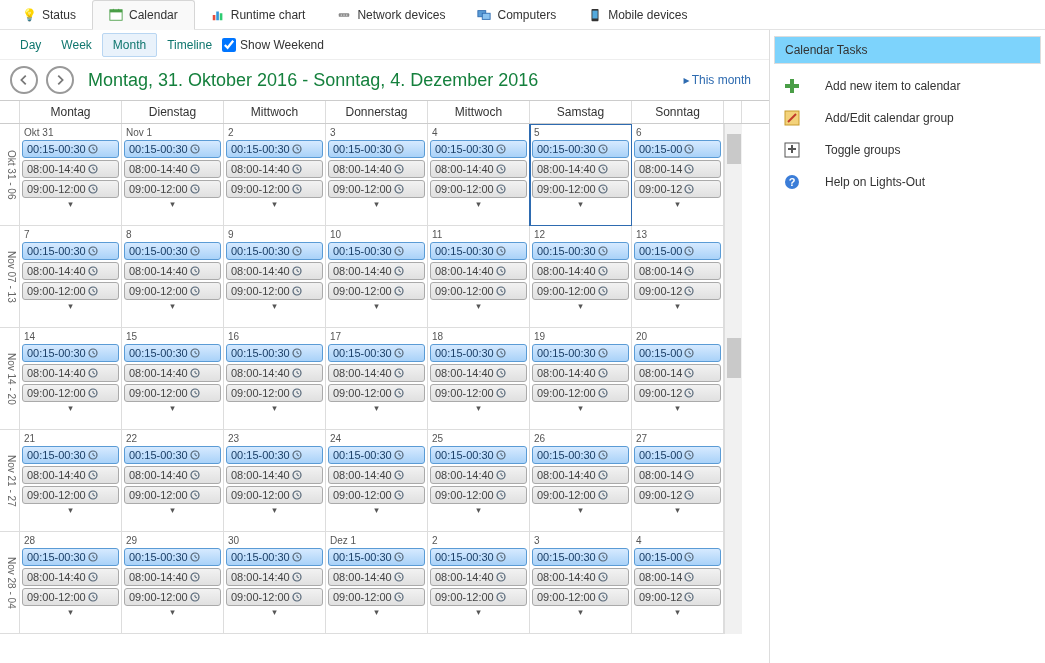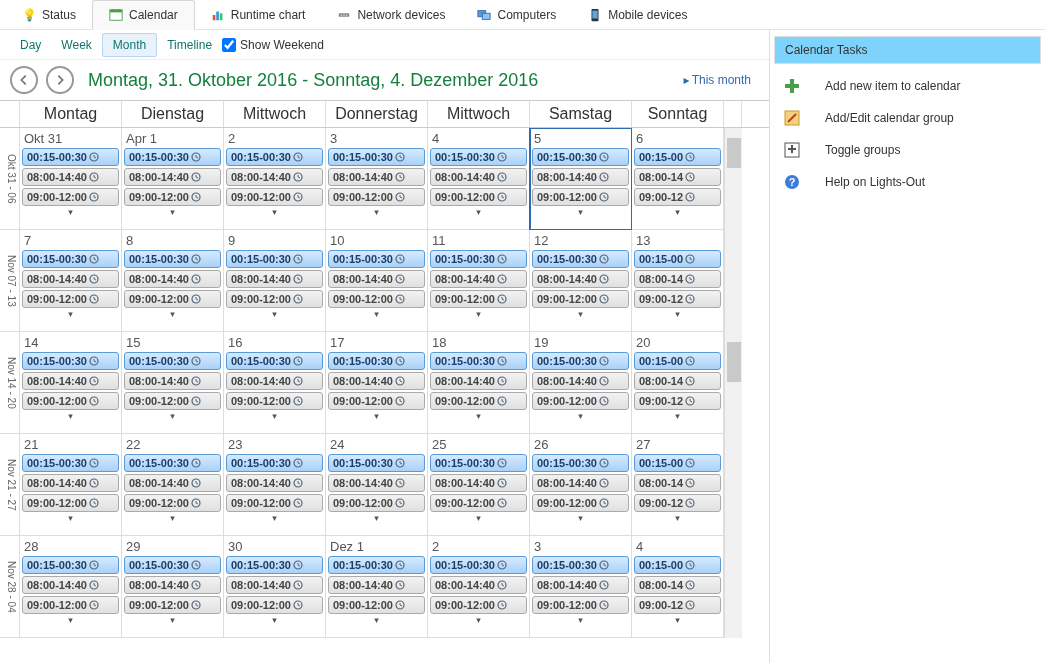--- a/index.html
+++ b/index.html
@@ -27,28 +27,28 @@
   
   .date-bar { display: flex; align-items: center; height: 40px; padding: 0 10px; gap: 8px; }
   .nav-circle { width: 28px; height: 28px; border: 2px solid #999; border-radius: 50%; display: flex; align-items: center; justify-content: center; cursor: pointer; }
   .nav-circle svg { width: 14px; height: 14px; }
   .date-range { color: #15803d; font-size: 18px; font-weight: 400; flex: 1; padding-left: 6px; }
   .this-month { color: #2e6bb0; font-size: 12px; cursor: pointer; display: inline-flex; align-items: center; gap: 2px; padding-right: 8px; }
 
   
   .cal-wrap { flex: 1; overflow: hidden; position: relative; display: flex; flex-direction: column; }
   .cal-header { display: grid; grid-template-columns: 20px repeat(6, 102px) 92px 18px; border-top: 1px solid #ccc; border-bottom: 1px solid #ccc; background: #fff; }
-  .cal-header div { text-align: center; font-size: 16px; padding: 4px 0; border-right: 1px solid #ddd; }
+  .cal-header div { text-align: center; font-size: 12px; padding: 4px 0; border-right: 1px solid #ddd; }
   .cal-body { flex: 1; overflow: hidden; position: relative; }
   .cal-grid { display: grid; grid-template-columns: 20px repeat(6, 102px) 92px 18px; }
   .week-label { writing-mode: vertical-rl; text-orientation: mixed; font-size: 10px; color: #666; text-align: center; padding: 4px 2px; background: #fff; border-right: 1px solid #ddd; border-bottom: 1px solid #ddd; }
   .day-cell { border-right: 1px solid #ddd; border-bottom: 1px solid #ddd; padding: 2px; background: #fff; min-height: 102px; position: relative; }
   .day-cell.sel { outline: 2px solid #2e6bb0; outline-offset: -1px; }
-  .day-num { font-size: 13px; color: #555; padding: 1px 2px 2px; }
-  .events { display: flex; flex-direction: column; gap: 2px; font-weight: bold; }
+  .day-num { font-size: 10px; color: #555; padding: 1px 2px 2px; }
+  .events { display: flex; flex-direction: column; gap: 2px; }
   .ev { font-size: 11px; border-radius: 3px; padding: 2px 4px; border: 1px solid; display: flex; align-items: center; gap: 2px; white-space: nowrap; overflow: hidden; cursor: pointer; }
   .ev.blue { background: linear-gradient(#d6eaff,#a9d2f8); border-color: #5a9bd5; color: #1a3e66; }
   .ev.gray { background: linear-gradient(#f2f2f2,#e0e0e0); border-color: #aaa; color: #444; }
   .ev .ei { width: 10px; height: 10px; flex-shrink: 0; }
   .expander { text-align: center; font-size: 9px; color: #555; padding-top: 1px; cursor: pointer; }
   .scrollbar-col { background: #f1f1f1; border-left: 1px solid #ddd; position: relative; }
   .sb-thumb { width: 14px; background: #c9c9c9; margin-left: 2px; position: absolute; }
 
   
   .task-header { background: #7dd3fc; border: 1px solid #ddd; padding: 6px 10px; font-weight: normal; font-size: 12px; margin-bottom: 6px; }
@@ -185,21 +185,21 @@
                     <span>09:00-12:00</span>
                     <svg class="ei" viewBox="0 0 10 10">
                       <circle cx="5" cy="5" r="4" fill="none" stroke="#567" stroke-width="1.2"></circle>
                       <path d="M5 3 L5 5 L7 6" stroke="#567" stroke-width="1" fill="none"></path>
                     </svg>
                   </div>
                 </div>
                 <div class="expander">▾</div>
               </div>
               <div class="day-cell">
-                <div class="day-num">Apr 1</div>
+                <div class="day-num">Nov 1</div>
                 <div class="events">
                   <div class="ev blue">
                     <span>00:15-00:30</span>
                     <svg class="ei" viewBox="0 0 10 10">
                       <circle cx="5" cy="5" r="4" fill="none" stroke="#567" stroke-width="1.2"></circle>
                       <path d="M5 3 L5 5 L7 6" stroke="#567" stroke-width="1" fill="none"></path>
                     </svg>
                   </div>
                   <div class="ev gray">
                     <span>08:00-14:40</span>

